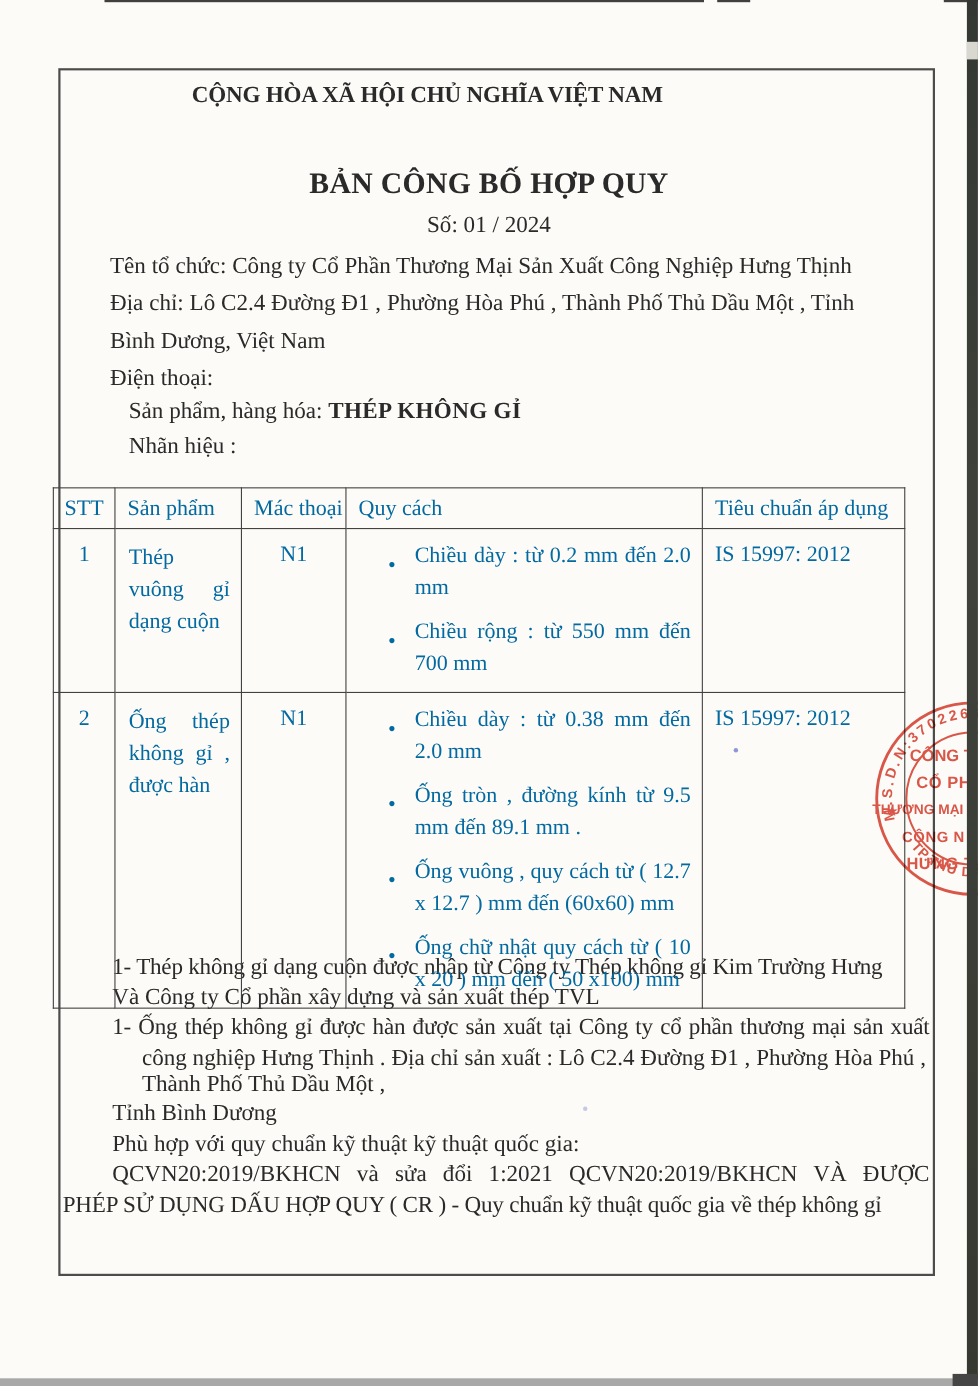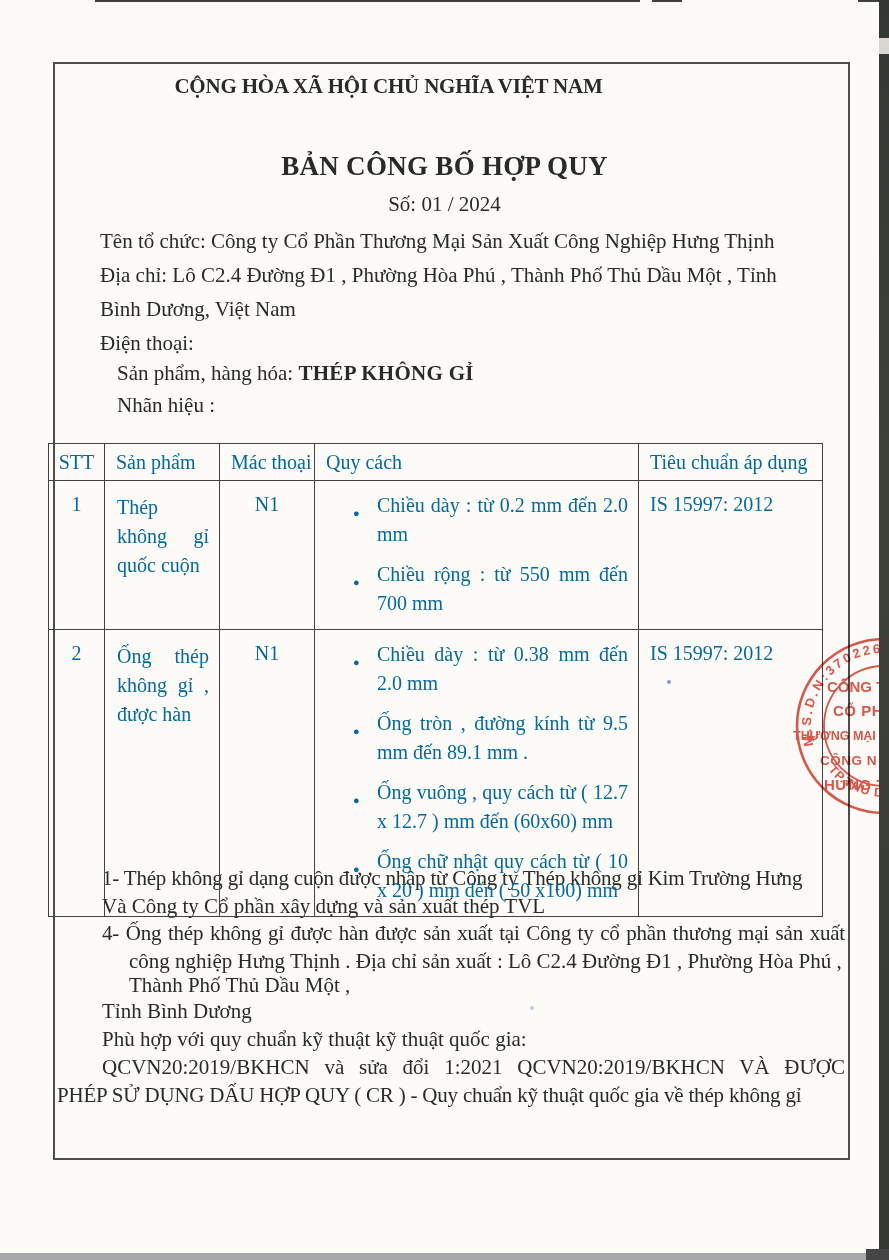--- a/index.html
+++ b/index.html
@@ -101,21 +101,21 @@
         <th class="h-stt">STT</th>
         <th>Sản phẩm</th>
         <th>Mác thoại</th>
         <th>Quy cách</th>
         <th>Tiêu chuẩn áp dụng</th>
       </tr>
     </thead>
     <tbody>
       <tr class="r1">
         <td class="c-stt">1</td>
-        <td class="c-sp">Thép không gỉ quốc cuộn</td>
+        <td class="c-sp">Thép vuông gỉ dạng cuộn</td>
         <td class="c-mt">N1</td>
         <td class="c-qc">
           <ul class="specs">
             <li>Chiều dày : từ 0.2 mm đến 2.0 mm</li>
             <li>Chiều rộng : từ 550 mm đến 700 mm</li>
           </ul>
         </td>
         <td class="c-tc">IS 15997: 2012</td>
       </tr>
       <tr class="r2">
@@ -130,21 +130,21 @@
             <li>Ống chữ nhật quy cách từ ( 10 x 20 ) mm đến ( 50 x100) mm</li>
           </ul>
         </td>
         <td class="c-tc">IS 15997: 2012</td>
       </tr>
     </tbody>
   </table>
 
   <div class="abs bl fit" style="left:102px;top:863px;width:743px;">1-  Thép không gỉ dạng cuộn được nhập từ Công ty Thép không gỉ Kim Trường Hưng</div>
   <div class="abs bl" style="left:102px;top:891px;">Và Công ty Cổ phần xây dựng và sản xuất thép TVL</div>
-  <div class="abs bl just fit" style="left:102px;top:918px;width:743px;">4-  Ống thép không gỉ được hàn được sản xuất tại Công ty cổ phần thương mại sản xuất</div>
+  <div class="abs bl just fit" style="left:102px;top:918px;width:743px;">1-  Ống thép không gỉ được hàn được sản xuất tại Công ty cổ phần thương mại sản xuất</div>
   <div class="abs bl" style="left:129px;top:946px;">công nghiệp Hưng Thịnh . Địa chỉ sản xuất : Lô C2.4 Đường Đ1 , Phường Hòa Phú ,</div>
   <div class="abs bl" style="left:102px;top:996px;">Tỉnh Bình Dương</div>
   <div class="abs bl" style="left:129px;top:970px;">Thành Phố Thủ Dầu Một ,</div>
   <div class="abs bl" style="left:102px;top:1024px;">Phù hợp với quy chuẩn kỹ thuật kỹ thuật quốc gia:</div>
   <div class="abs bl just" style="left:102px;top:1052px;width:743px;">QCVN20:2019/BKHCN và sửa đổi 1:2021 QCVN20:2019/BKHCN VÀ ĐƯỢC</div>
   <div class="abs bl fit" style="left:57px;top:1080px;">PHÉP SỬ DỤNG DẤU HỢP QUY ( CR ) -  Quy chuẩn kỹ thuật quốc gia về thép không gỉ</div>
 
   <svg class="stamp" width="206" height="204" viewBox="0 0 206 204">
     <defs>
       <path id="arcTop" d="M 28.2 121.3 A 73 73 0 1 1 170.7 93.6"></path>

